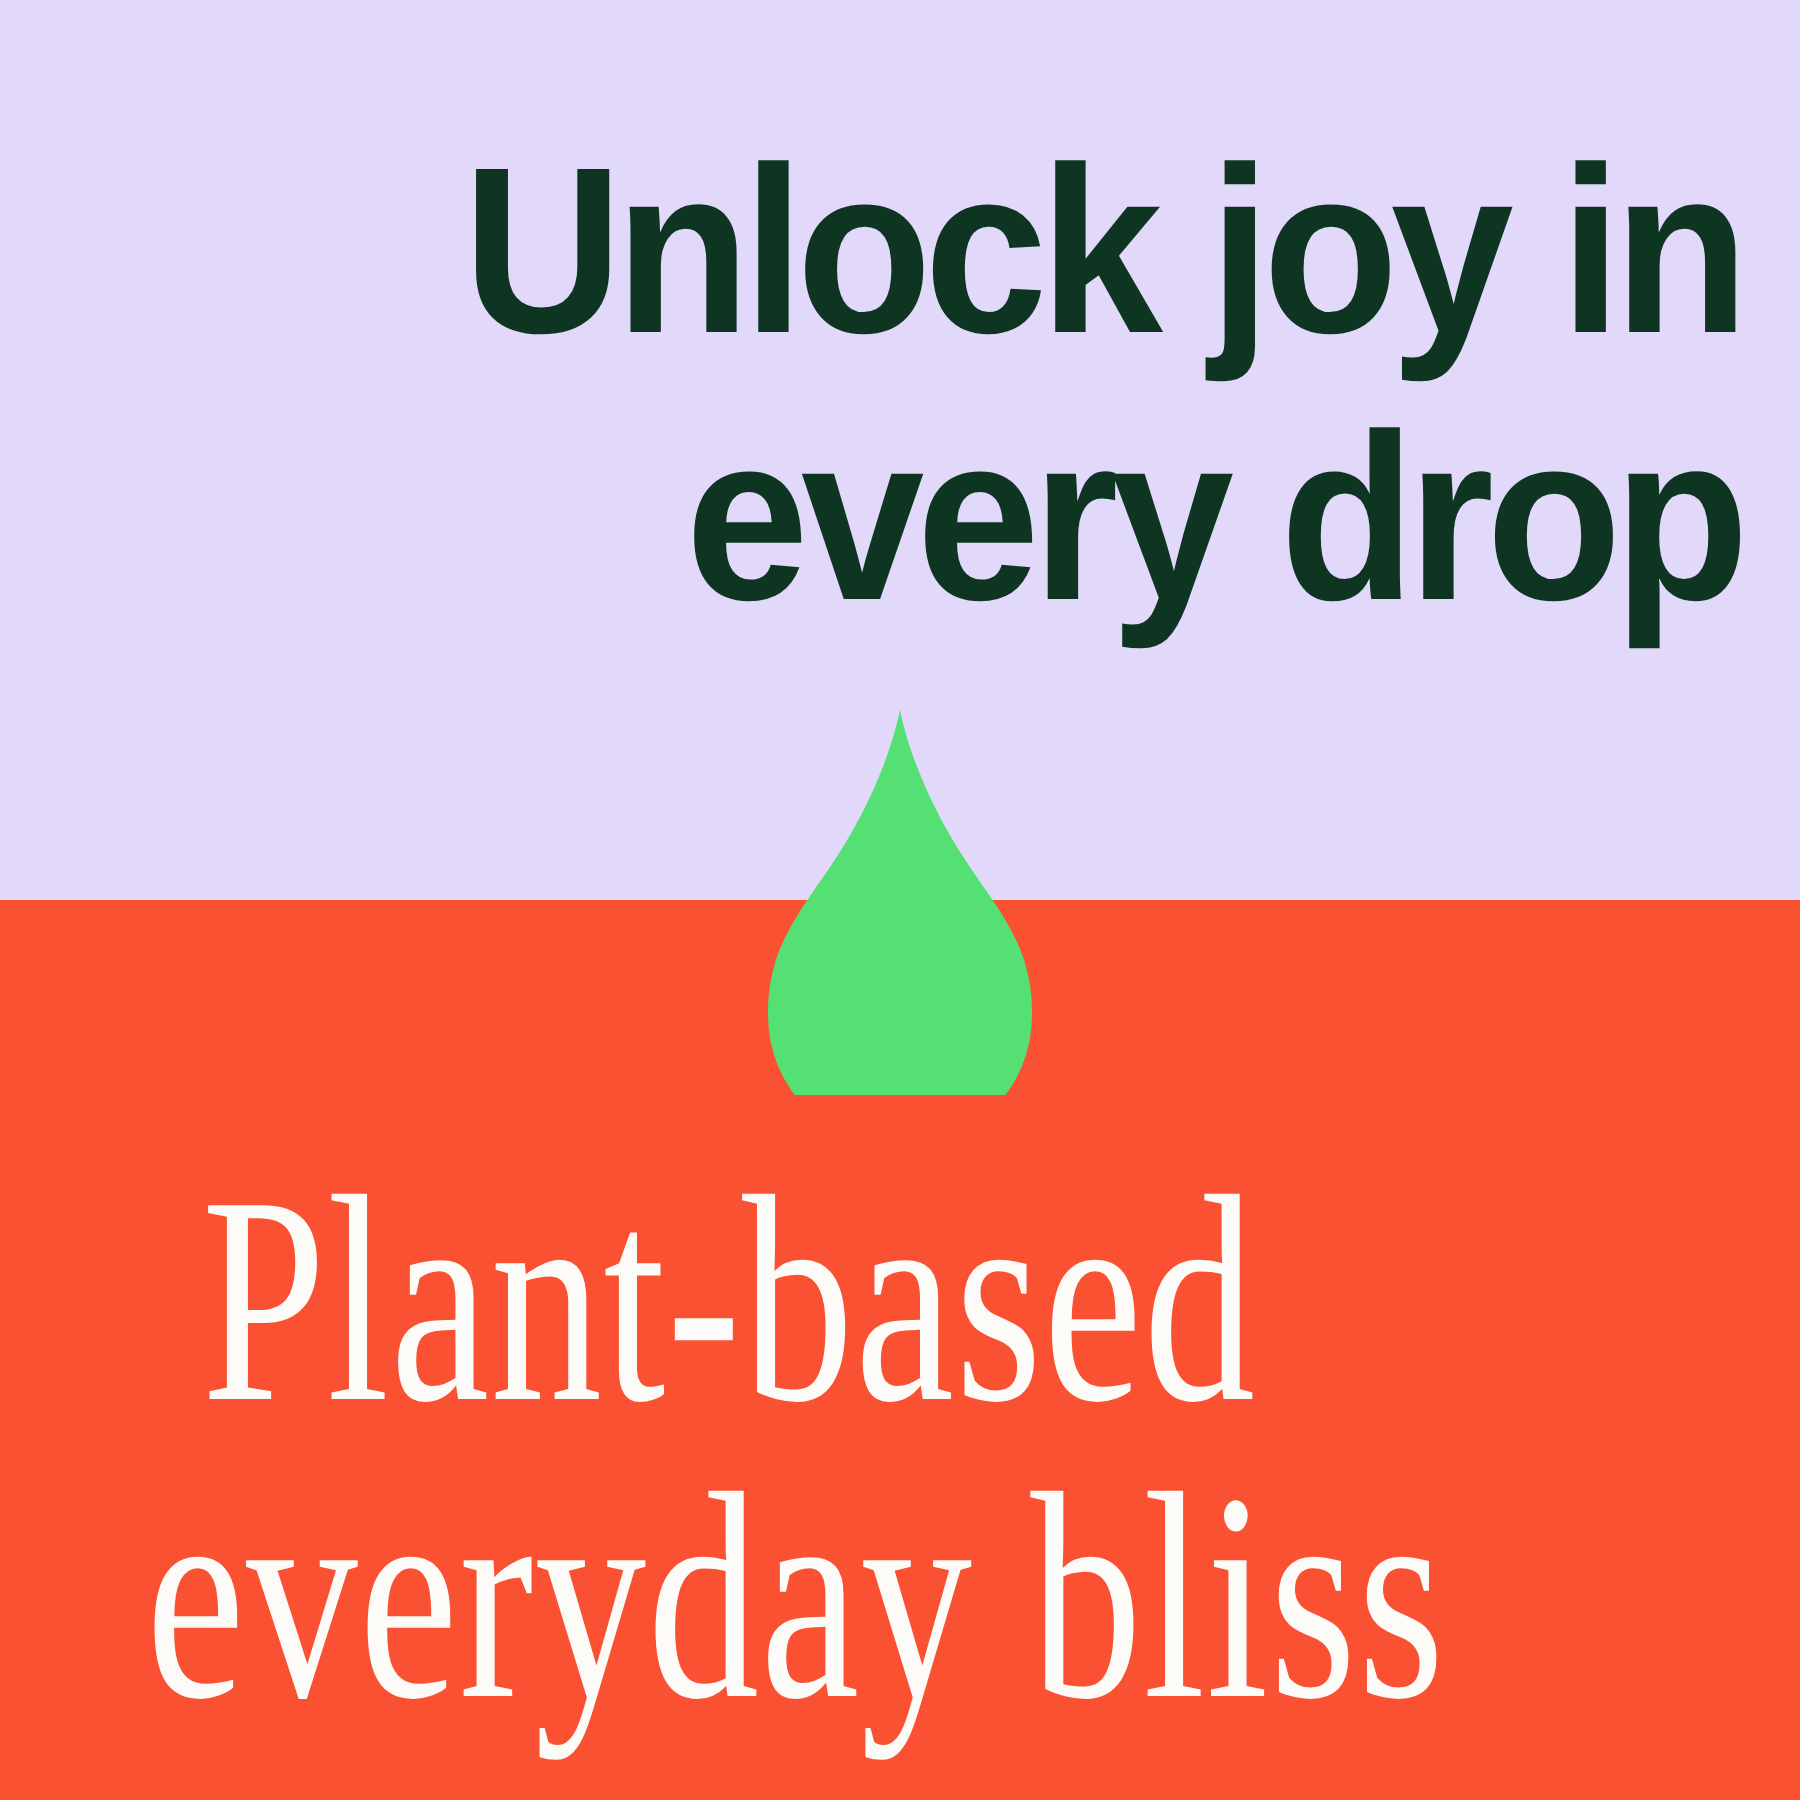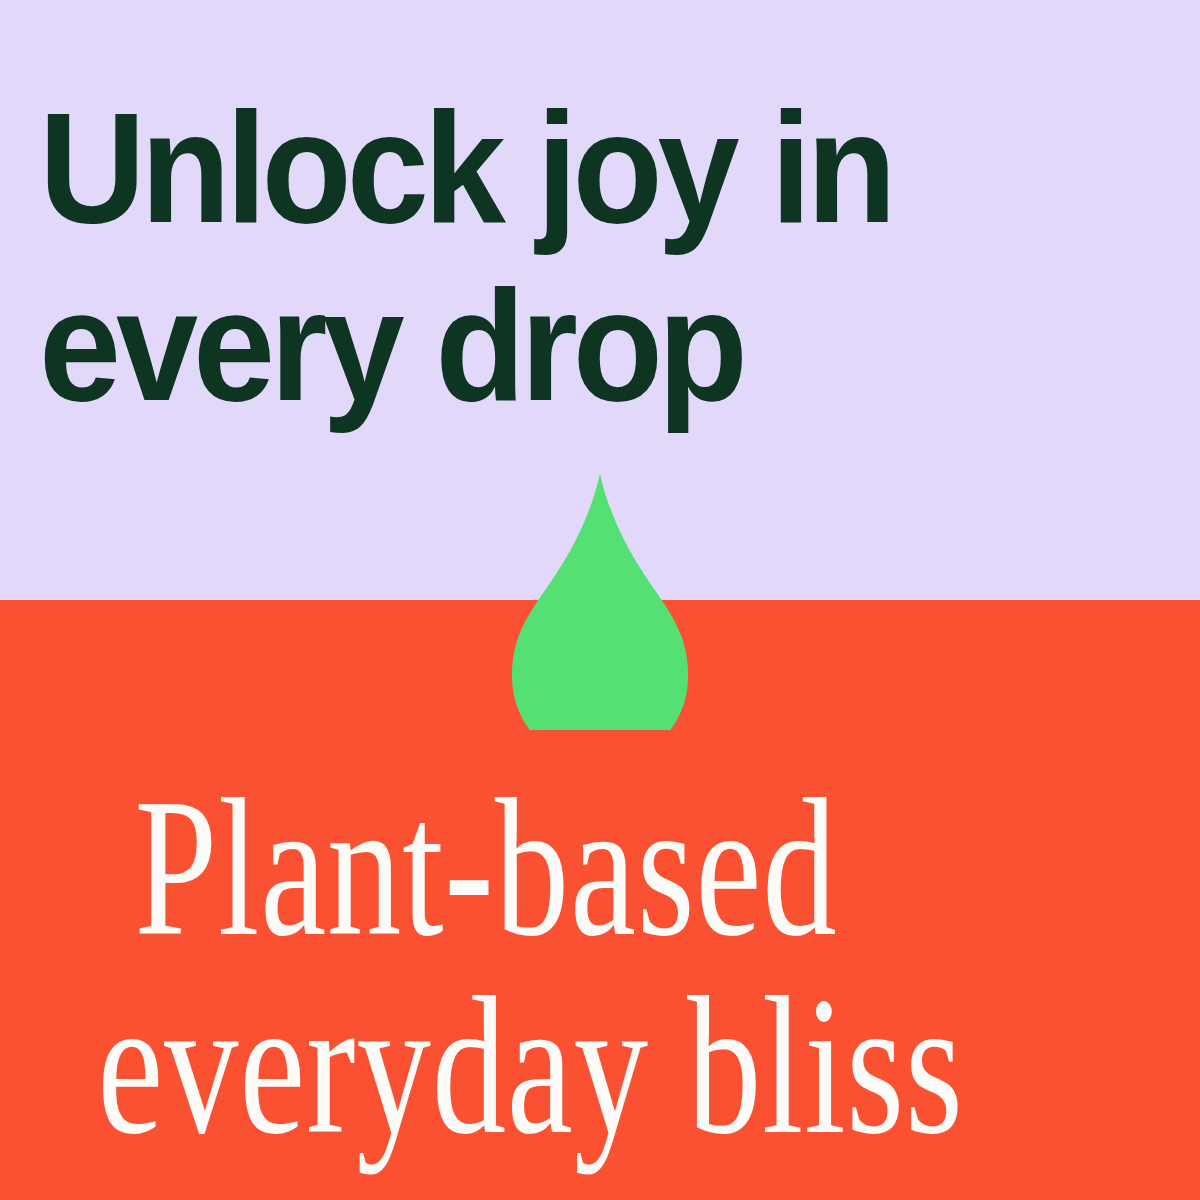--- a/index.html
+++ b/index.html
@@ -31,21 +31,21 @@
     height: 600px;
     background: #fa5132;
   }
 
   
   .headline {
     position: absolute;
     left: 0;
     top: 78px;
     width: 1200px;
-    text-align: left;
+    text-align: right;
     color: #0e3422;
     font-family: "Liberation Sans", sans-serif;
     font-weight: 700;
     font-size: 158px;
     line-height: 178px;
     letter-spacing: -5.5px;
     white-space: nowrap;
     -webkit-font-smoothing: antialiased;
   }
   .headline .hl-line {

